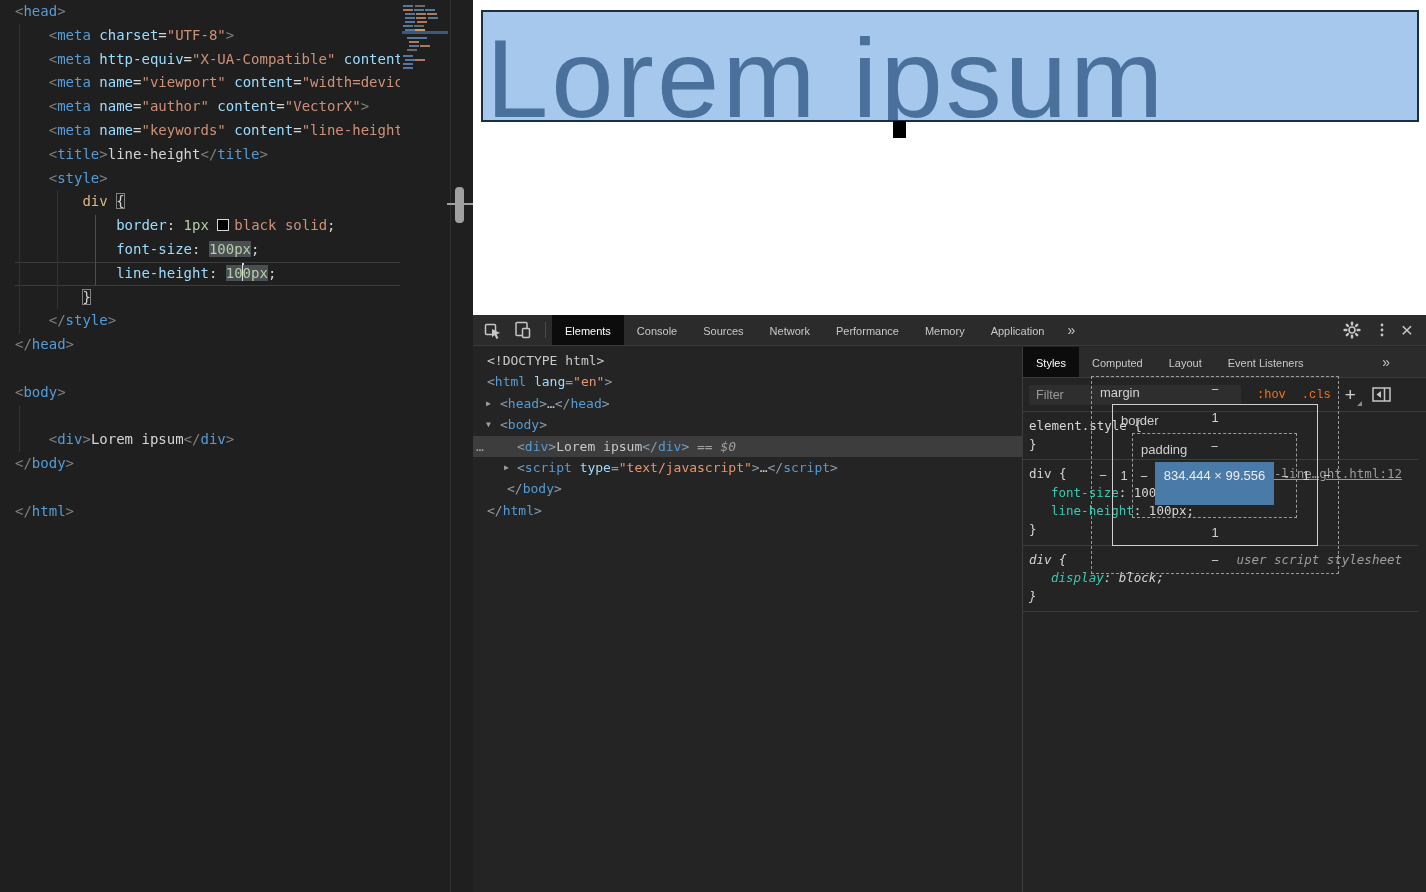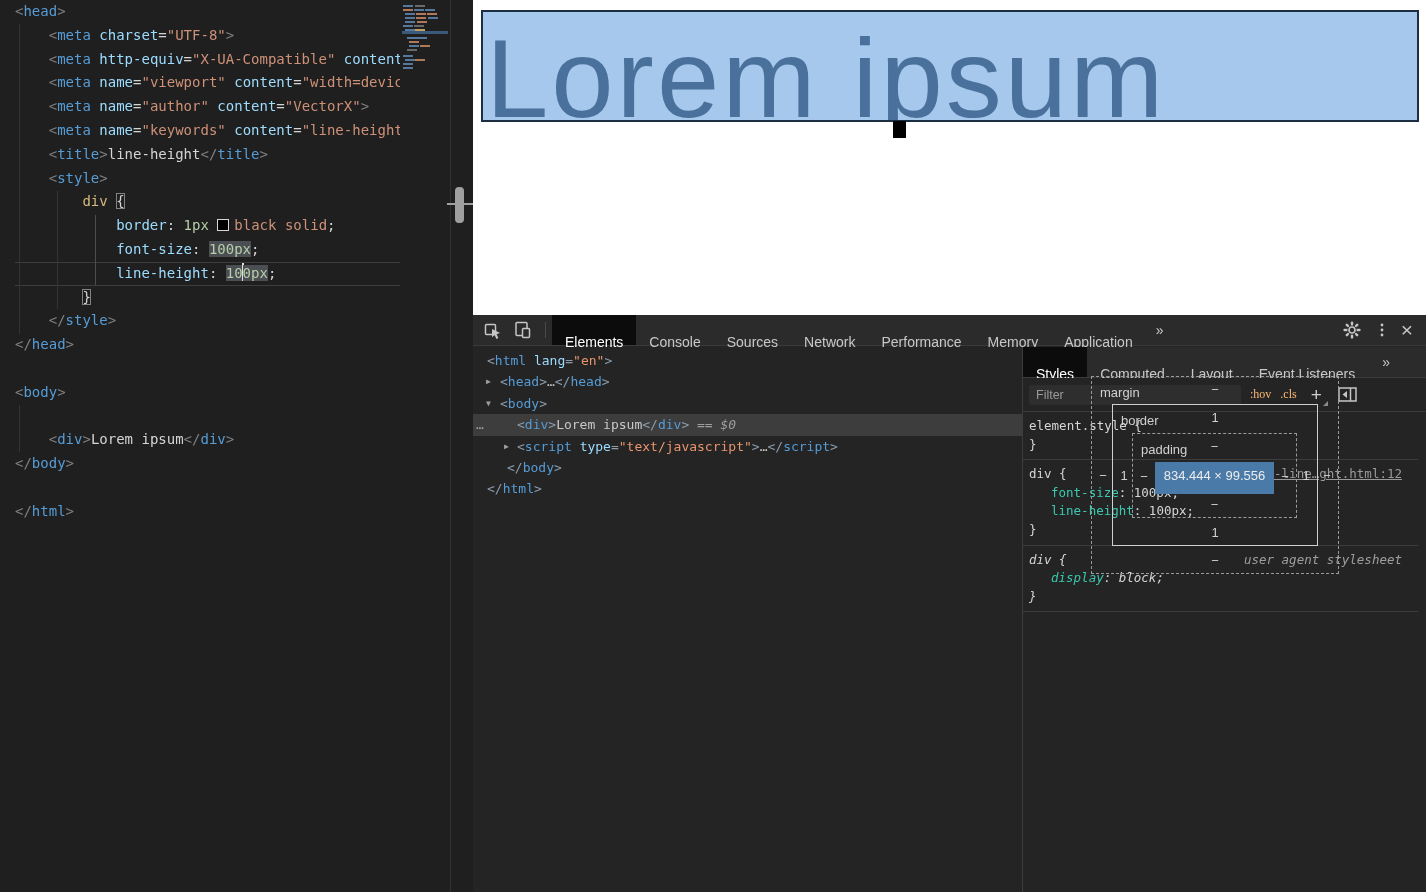--- a/index.html
+++ b/index.html
@@ -44,21 +44,21 @@
     color:#4a719c;white-space:nowrap;font-family:"Liberation Sans",sans-serif;}
   #descender{position:absolute;left:420px;top:121px;width:13px;height:17px;background:#000;}
 
   
   #devtools{position:absolute;left:473px;top:315px;width:953px;height:577px;background:#242424;}
   #dt-toolbar{position:absolute;left:0;top:0;width:953px;height:31px;background:#2b2b2b;
     border-bottom:1px solid #3a3a3a;box-sizing:border-box;display:flex;align-items:center;}
   .tb-icon{width:20px;height:20px;margin-left:10px;display:flex;align-items:center;justify-content:center;}
   .tb-sep{width:1px;height:16px;background:#4a4a4a;margin:0 6px 0 12px;}
   .dt-tabs{display:flex;height:30px;}
-  .dt-tab{padding:12px 13px;line-height:30px;font-size:14px;color:#c8c8c8;}
+  .dt-tab{padding:1px 13px;line-height:30px;font-size:11px;color:#c8c8c8;}
   .dt-tab.active{background:#0c0c0c;color:#fff;}
   .overflow-chevron{color:#c8c8c8;font-size:14px;line-height:30px;padding:0 10px;}
   #tb-right{margin-left:auto;display:flex;align-items:center;}
   #close-btn{color:#c5c5c5;font-size:21px;line-height:20px;width:30px;text-align:center;margin-right:4px;}
 
   #tree{position:absolute;left:0;top:32px;width:549px;bottom:0;overflow:hidden;padding-top:3px;
     font-family:"DejaVu Sans Mono",monospace;font-size:13px;}
   .tree-row{height:21.4px;line-height:21.4px;position:relative;white-space:pre;}
   .tree-row.sel{background:#3d3d3d;}
   .t-arrow{position:absolute;top:0;color:#9e9e9e;font-size:8px;}
@@ -69,21 +69,21 @@
 
   #vdiv{position:absolute;left:549px;top:32px;bottom:0;width:1px;background:#3c3c3c;}
   #sidebar{position:absolute;left:550px;top:32px;width:403px;bottom:0;}
   #sb-tabs{position:absolute;left:0;top:0;right:0;height:31px;background:#2b2b2b;
     border-bottom:1px solid #3a3a3a;box-sizing:border-box;display:flex;}
   #filter-row{position:absolute;left:0;top:31px;right:0;height:34px;border-bottom:1px solid #3a3a3a;
     box-sizing:border-box;display:flex;align-items:center;background:#242424;}
   #filter-input{width:198px;height:20px;margin-left:6px;background:#2e2e2e;border:none;border-radius:2px;
     color:#ddd;padding:0 7px;font-size:12.5px;font-family:"Liberation Sans",sans-serif;outline:none;}
   #filter-input::placeholder{color:#9a9a9a;}
-  .ftxt{font-family:Liberation Serif, serif;font-size:12px;color:#fdba74;margin-left:9px;}
+  .ftxt{font-family:Liberation Mono, monospace;font-size:12px;color:#f97316;margin-left:16px;}
   #new-rule{font-size:19px;color:#cdcdcd;margin-left:14px;position:relative;line-height:19px;}
   #new-rule::after{content:"";position:absolute;right:-6px;bottom:-2px;border-left:5px solid transparent;
     border-bottom:5px solid #8a8a8a;}
   #panel-toggle{margin-left:16px;display:flex;align-items:center;}
 
   #styles-area{position:absolute;left:0;top:65px;right:8px;font-family:"DejaVu Sans Mono",monospace;
     font-size:12.5px;color:#d6d6d6;}
   .style-section{padding:5px 0 5px 6px;border-bottom:1px solid #3d3d3d;}
   .style-section.ua{font-style:italic;}
   .style-line{height:18.6px;line-height:18.6px;position:relative;white-space:pre;}
@@ -99,21 +99,21 @@
   
   #bm{position:relative;margin:29px 0 0 68px;width:248px;height:198px;border:1px dashed #9a9a9a;
     box-sizing:border-box;font-size:13px;color:#d0d0d0;}
   .bm-label{position:absolute;left:8px;top:8px;}
   .bm-top{position:absolute;top:5px;left:0;right:0;text-align:center;}
   .bm-bottom{position:absolute;bottom:5px;left:0;right:0;text-align:center;}
   .bm-left{position:absolute;left:0;width:22px;top:50%;transform:translateY(-50%);text-align:center;}
   .bm-right{position:absolute;right:0;width:22px;top:50%;transform:translateY(-50%);text-align:center;}
   #bm-border{position:absolute;left:20px;top:27px;width:206px;height:142px;border:1px solid #d0d0d0;box-sizing:border-box;}
   #bm-padding{position:absolute;left:19px;top:28px;width:165px;height:85px;border:1px dashed #9a9a9a;box-sizing:border-box;}
-  #bm-content{position:absolute;left:22px;top:28px;width:119px;height:32px;background:#4a7aa8;
+  #bm-content{position:absolute;left:22px;top:28px;width:119px;height:43px;background:#4a7aa8;
     color:#ececec;text-align:center;line-height:27px;}
   svg{display:block;}
 </style>
 </head>
 <body>
 
 <div id="editor">
   <div id="code"><div class="code-line"><span class="e-p">&lt;</span><span class="e-tag">head</span><span class="e-p">&gt;</span></div><div class="code-line"><span class="e-ws">    </span><span class="e-p">&lt;</span><span class="e-tag">meta</span><span class="e-ws"> </span><span class="e-attr">charset</span><span class="e-op">=</span><span class="e-str">"UTF-8"</span><span class="e-p">&gt;</span></div><div class="code-line"><span class="e-ws">    </span><span class="e-p">&lt;</span><span class="e-tag">meta</span><span class="e-ws"> </span><span class="e-attr">http-equiv</span><span class="e-op">=</span><span class="e-str">"X-UA-Compatible"</span><span class="e-ws"> </span><span class="e-attr">content</span></div><div class="code-line"><span class="e-ws">    </span><span class="e-p">&lt;</span><span class="e-tag">meta</span><span class="e-ws"> </span><span class="e-attr">name</span><span class="e-op">=</span><span class="e-str">"viewport"</span><span class="e-ws"> </span><span class="e-attr">content</span><span class="e-op">=</span><span class="e-str">"width=device-width, initial-scale=1.0"</span></div><div class="code-line"><span class="e-ws">    </span><span class="e-p">&lt;</span><span class="e-tag">meta</span><span class="e-ws"> </span><span class="e-attr">name</span><span class="e-op">=</span><span class="e-str">"author"</span><span class="e-ws"> </span><span class="e-attr">content</span><span class="e-op">=</span><span class="e-str">"VectorX"</span><span class="e-p">&gt;</span></div><div class="code-line"><span class="e-ws">    </span><span class="e-p">&lt;</span><span class="e-tag">meta</span><span class="e-ws"> </span><span class="e-attr">name</span><span class="e-op">=</span><span class="e-str">"keywords"</span><span class="e-ws"> </span><span class="e-attr">content</span><span class="e-op">=</span><span class="e-str">"line-height"</span></div><div class="code-line"><span class="e-ws">    </span><span class="e-p">&lt;</span><span class="e-tag">title</span><span class="e-p">&gt;</span><span class="e-txt">line-height</span><span class="e-p">&lt;/</span><span class="e-tag">title</span><span class="e-p">&gt;</span></div><div class="code-line"><span class="e-ws">    </span><span class="e-p">&lt;</span><span class="e-tag">style</span><span class="e-p">&gt;</span></div><div class="code-line"><span class="e-ws">        </span><span class="e-sel">div</span><span class="e-ws"> </span><span class="e-brk">{</span></div><div class="code-line"><span class="e-ws">            </span><span class="e-prop">border</span><span class="e-op">: </span><span class="e-num">1px</span><span class="e-ws"> </span><span class="e-swatch"></span><span class="e-kw">black</span><span class="e-ws"> </span><span class="e-kw">solid</span><span class="e-op">;</span></div><div class="code-line"><span class="e-ws">            </span><span class="e-prop">font-size</span><span class="e-op">: </span><span class="e-num e-hl">100px</span><span class="e-op">;</span></div><div class="code-line current"><span class="e-ws">            </span><span class="e-prop">line-height</span><span class="e-op">: </span><span class="e-num e-hl">10</span><span class="e-caret"></span><span class="e-num e-hl">0px</span><span class="e-op">;</span></div><div class="code-line"><span class="e-ws">        </span><span class="e-brk">}</span></div><div class="code-line"><span class="e-ws">    </span><span class="e-p">&lt;/</span><span class="e-tag">style</span><span class="e-p">&gt;</span></div><div class="code-line"><span class="e-p">&lt;/</span><span class="e-tag">head</span><span class="e-p">&gt;</span></div><div class="code-line"></div><div class="code-line"><span class="e-p">&lt;</span><span class="e-tag">body</span><span class="e-p">&gt;</span></div><div class="code-line"></div><div class="code-line"><span class="e-ws">    </span><span class="e-p">&lt;</span><span class="e-tag">div</span><span class="e-p">&gt;</span><span class="e-txt">Lorem ipsum</span><span class="e-p">&lt;/</span><span class="e-tag">div</span><span class="e-p">&gt;</span></div><div class="code-line"><span class="e-p">&lt;/</span><span class="e-tag">body</span><span class="e-p">&gt;</span></div><div class="code-line"></div><div class="code-line"><span class="e-p">&lt;/</span><span class="e-tag">html</span><span class="e-p">&gt;</span></div></div>
   <div class="iguide" style="left:19px;top:24px;height:310px;"></div>
   <div class="iguide" style="left:57px;top:191px;height:118px;"></div>
@@ -190,20 +190,21 @@
               <circle cx="9" cy="9" r="1.4" fill="#c5c5c5"></circle>
             <circle cx="9" cy="14" r="1.4" fill="#c5c5c5"></circle>
           </svg>
         </span>
       </div>
       <div id="close-btn">×</div>
     </div>
   </div>
 
   <div id="tree">
+      <div class="tree-row" style="padding-left: 14px;"><span class="d-plain">&lt;!DOCTYPE html&gt;</span></div>
       <div class="tree-row" style="padding-left: 14px;"><span class="d-p">&lt;</span><span class="d-tag">html</span><span class="d-ws"> </span><span class="d-attr">lang</span><span class="d-p">=</span><span class="d-str">"en"</span><span class="d-p">&gt;</span></div>
       <div class="tree-row" style="padding-left: 27px;"><span class="t-arrow" style="left: 13px;">▶</span><span class="d-p">&lt;</span><span class="d-tag">head</span><span class="d-p">&gt;</span><span class="d-plain">…</span><span class="d-p">&lt;/</span><span class="d-tag">head</span><span class="d-p">&gt;</span></div>
       <div class="tree-row" style="padding-left: 27px;"><span class="t-arrow" style="left: 13px;">▼</span><span class="d-p">&lt;</span><span class="d-tag">body</span><span class="d-p">&gt;</span></div>
       <div class="tree-row sel" style="padding-left: 44px;"><span class="t-gutter">…</span><span class="d-p">&lt;</span><span class="d-tag">div</span><span class="d-p">&gt;</span><span class="d-plain">Lorem ipsum</span><span class="d-p">&lt;/</span><span class="d-tag">div</span><span class="d-p">&gt;</span><span class="d-flag"> == $0</span></div>
       <div class="tree-row" style="padding-left: 44px;"><span class="t-arrow" style="left: 31px;">▶</span><span class="d-p">&lt;</span><span class="d-tag">script</span><span class="d-ws"> </span><span class="d-attr">type</span><span class="d-p">=</span><span class="d-str">"text/javascript"</span><span class="d-p">&gt;</span><span class="d-plain">…</span><span class="d-p">&lt;/</span><span class="d-tag">script</span><span class="d-p">&gt;</span></div>
       <div class="tree-row" style="padding-left: 34px;"><span class="d-p">&lt;/</span><span class="d-tag">body</span><span class="d-p">&gt;</span></div>
       <div class="tree-row" style="padding-left: 14px;"><span class="d-p">&lt;/</span><span class="d-tag">html</span><span class="d-p">&gt;</span></div>
     </div>
   <div id="vdiv"></div>
 
@@ -235,21 +236,21 @@
           <div class="style-line"><span class="s-sel">element.style</span><span class="s-punct"> {</span></div>
           <div class="style-line"><span class="s-punct">}</span></div>
         </div>
         <div class="style-section">
           <div class="style-line"><span class="s-link right-span">demo19-line…ght.html:12</span><span class="s-sel">div</span><span class="s-punct"> {</span></div>
           <div class="style-line prop"><span class="s-prop">font-size</span><span class="s-punct">: </span><span class="s-val">100px;</span></div>
           <div class="style-line prop"><span class="s-prop">line-height</span><span class="s-punct">: </span><span class="s-val">100px;</span></div>
           <div class="style-line"><span class="s-punct">}</span></div>
         </div>
         <div class="style-section ua">
-          <div class="style-line"><span class="s-ua right-span">user agent stylesheet</span><span class="s-sel">div</span><span class="s-punct"> {</span></div>
+          <div class="style-line"><span class="s-ua right-span">user script stylesheet</span><span class="s-sel">div</span><span class="s-punct"> {</span></div>
           <div class="style-line prop"><span class="s-prop">display</span><span class="s-punct">: </span><span class="s-val">block;</span></div>
           <div class="style-line"><span class="s-punct">}</span></div>
         </div>
       </div>
 
     <div id="bm">
       <span class="bm-label">margin</span>
       <span class="bm-top">−</span>
       <span class="bm-bottom">−</span>
       <span class="bm-left">−</span>

